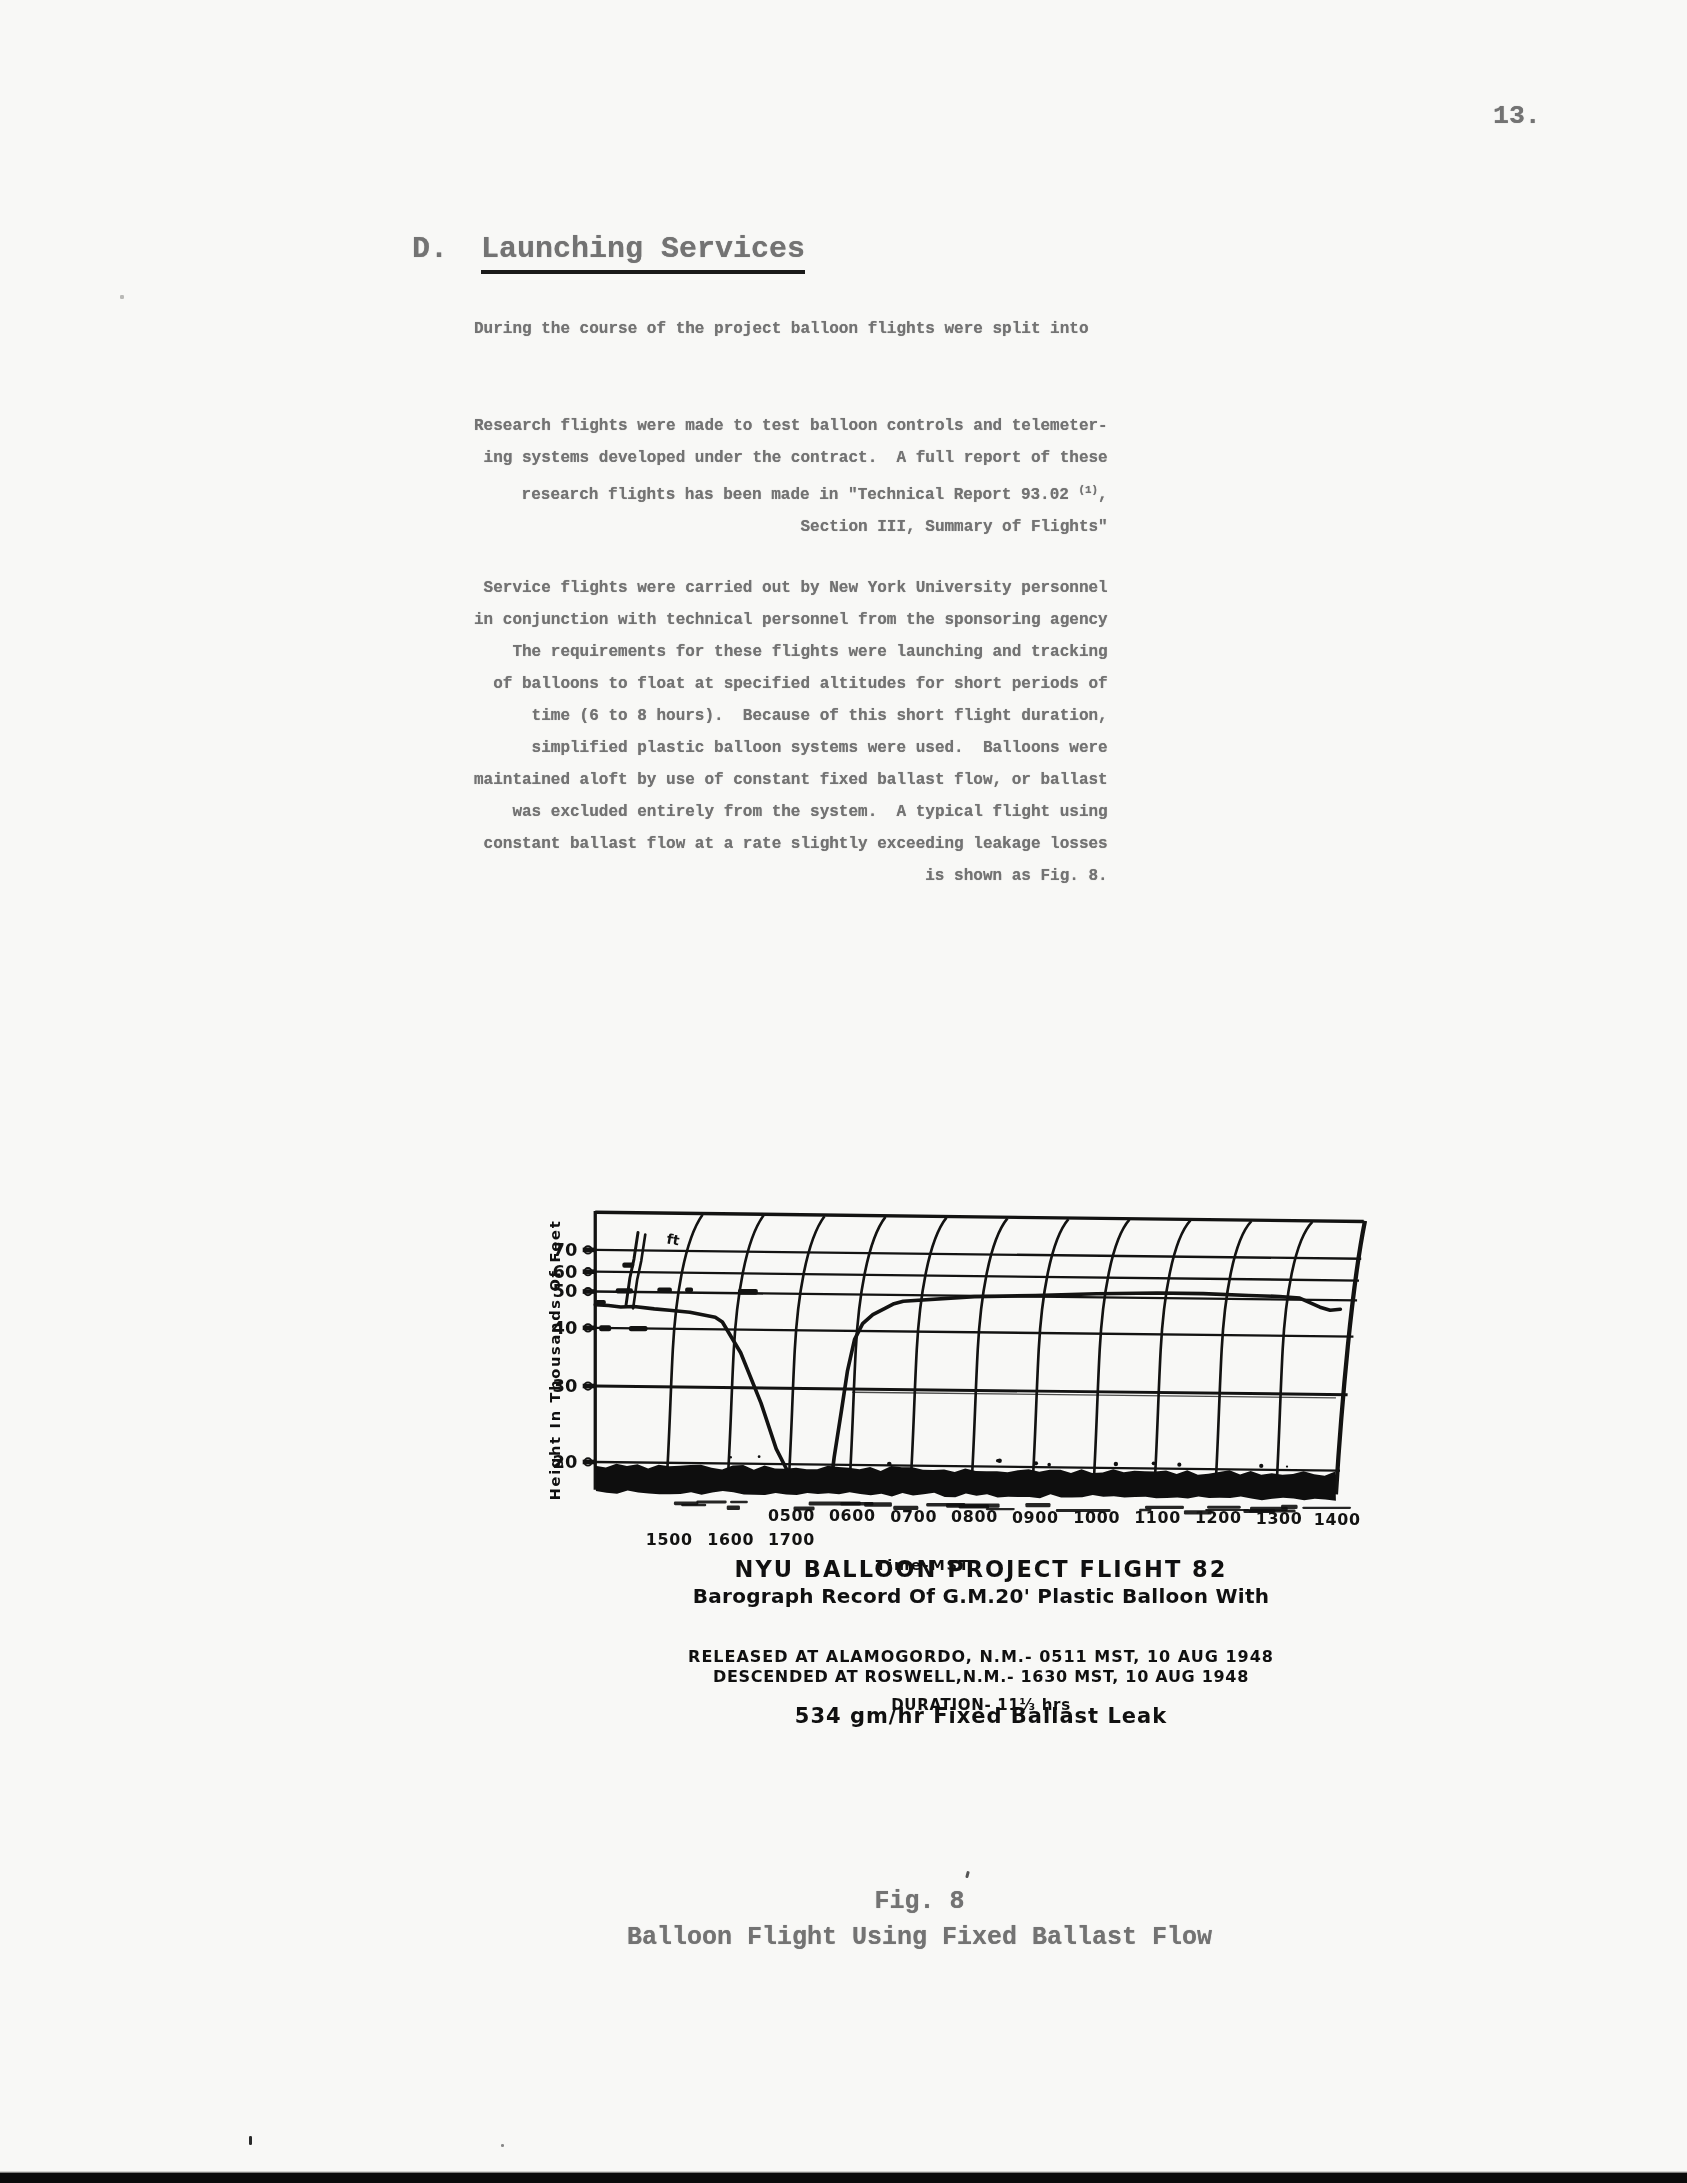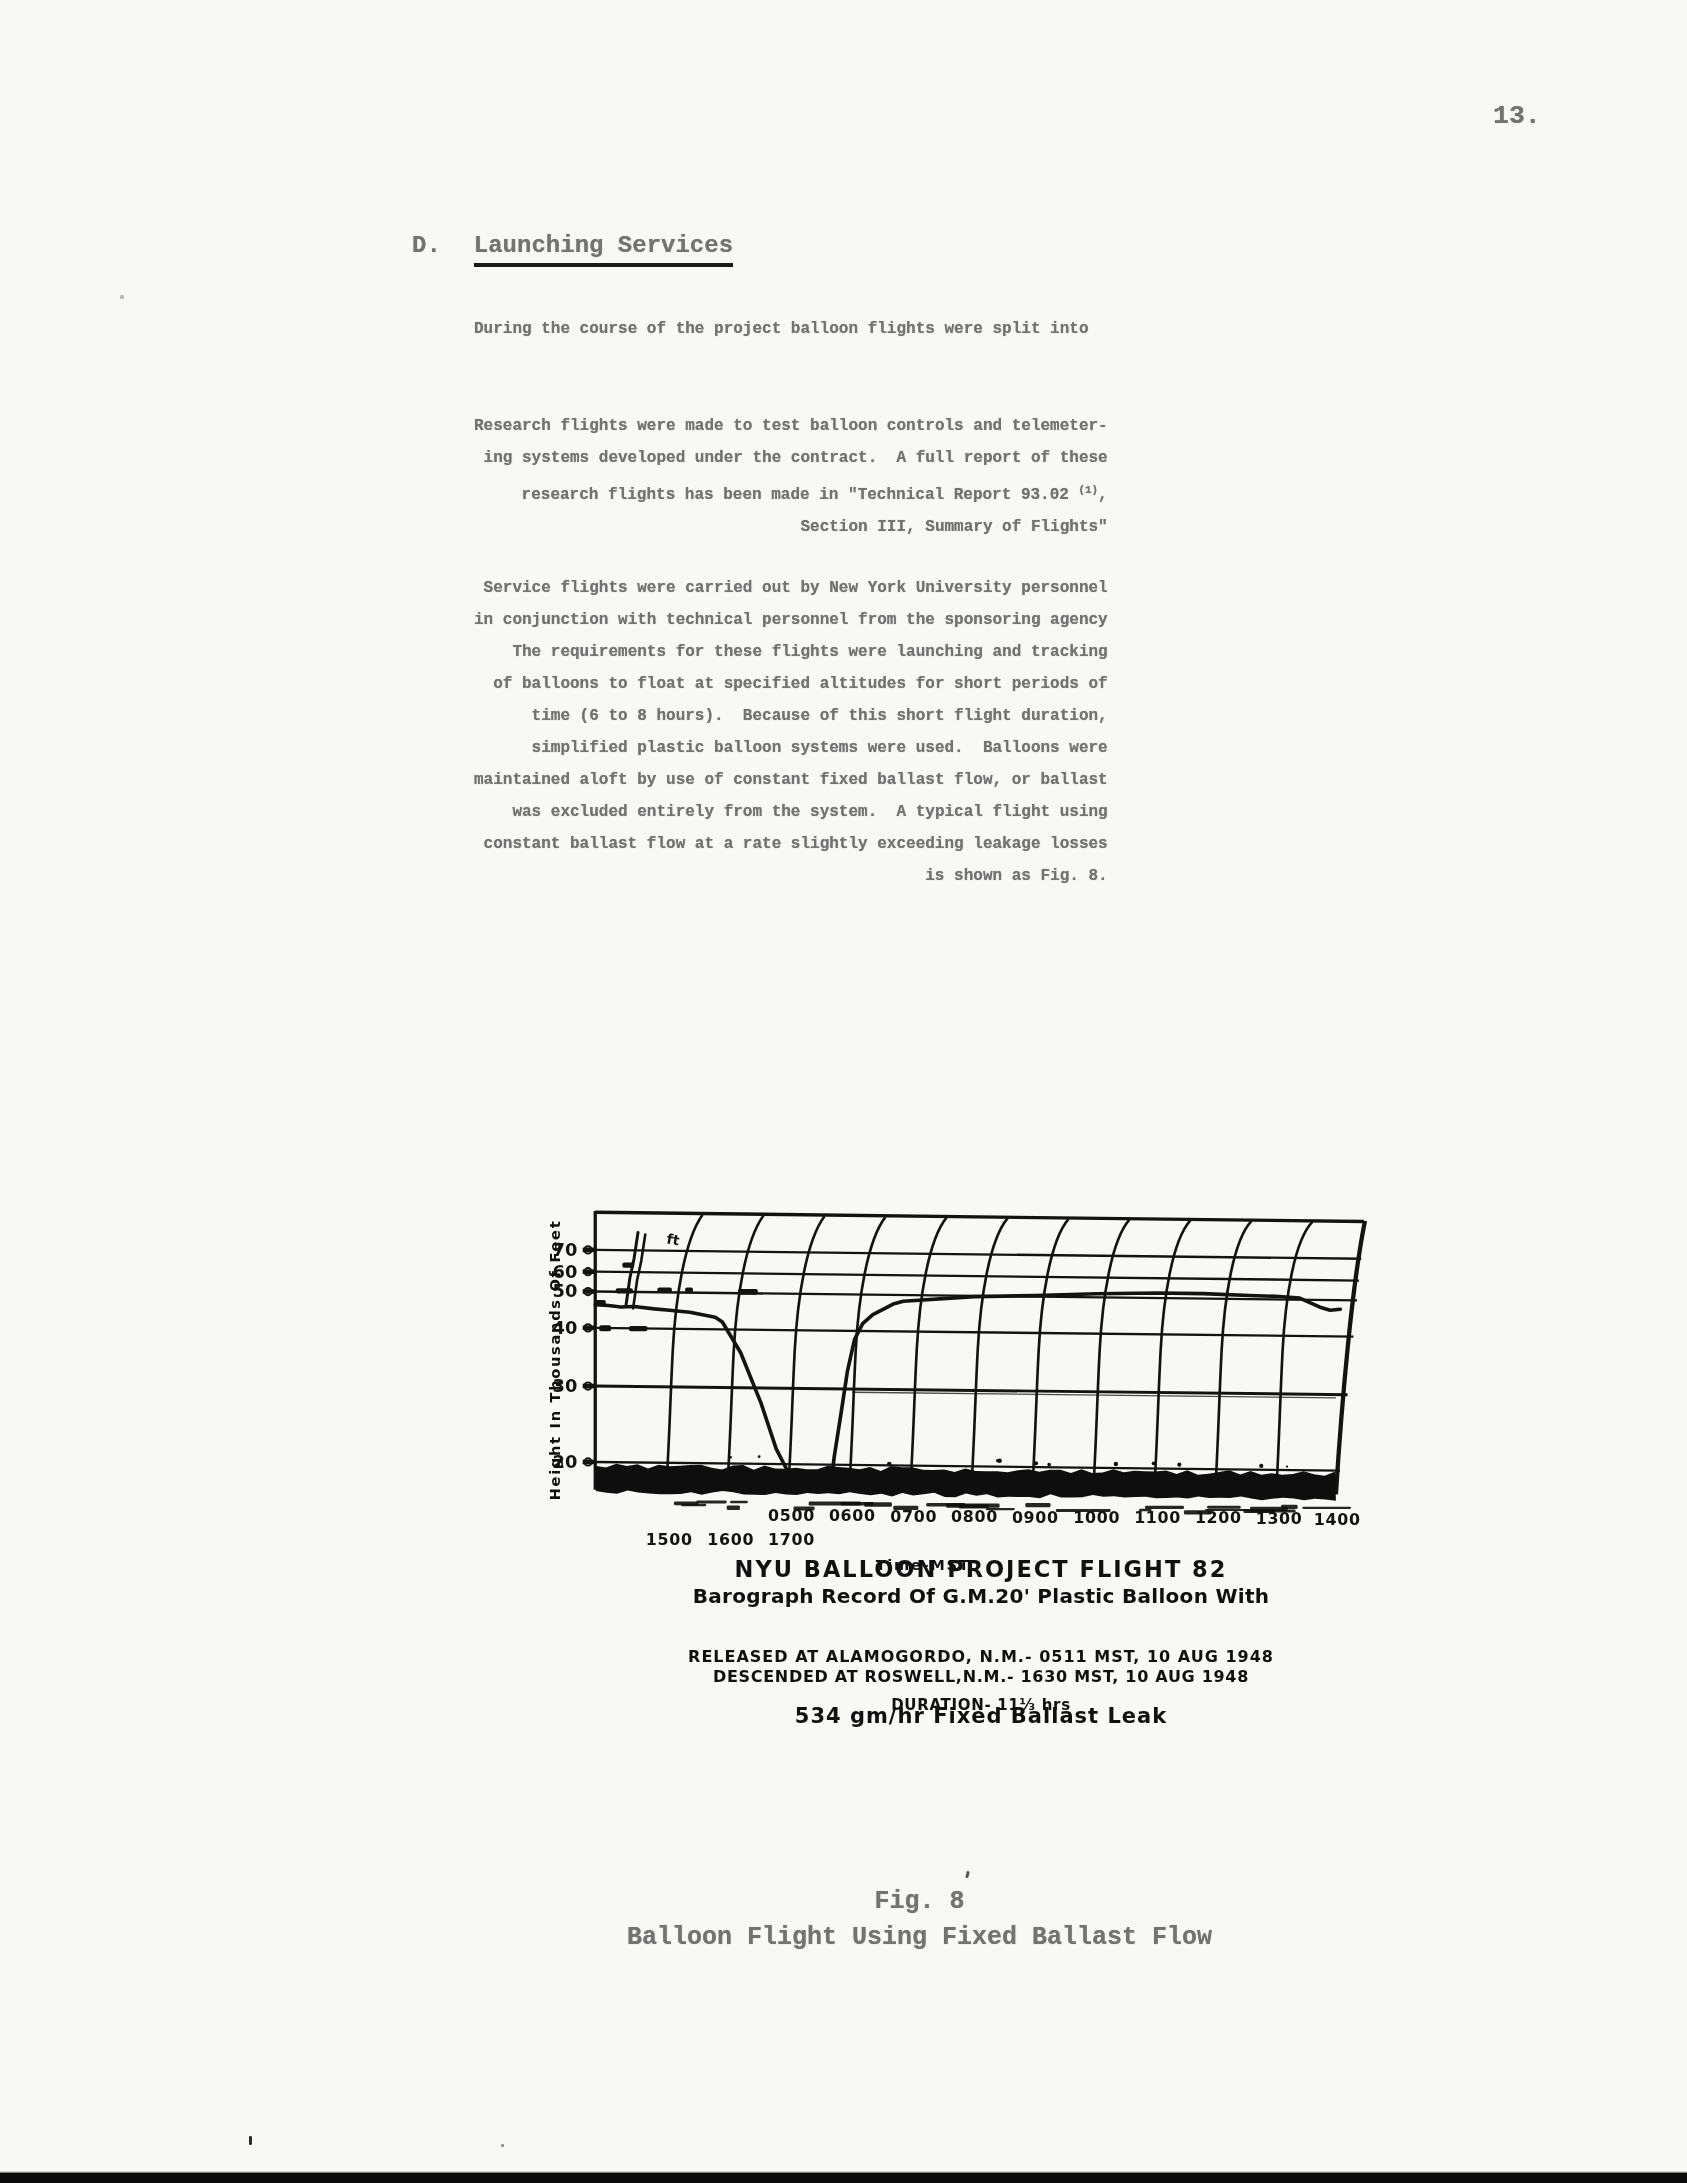--- a/index.html
+++ b/index.html
@@ -4,21 +4,21 @@
 <style>
   html,body{margin:0;padding:0;}
   body{width:1687px;height:2183px;background:#f8f8f6;position:relative;overflow:hidden;}
   .abs{position:absolute;}
   .typew{font-family:"Liberation Mono","DejaVu Sans Mono",monospace;font-weight:700;color:#737373;
          text-shadow:0 0 0.7px rgba(25,25,25,.5);}
   .tline{white-space:pre;line-height:32px;font-size:16px;text-align:right;}
   .para{position:absolute;left:0;}
   sup{font-size:68%;vertical-align:super;letter-spacing:0;}
   #page-number{left:1493px;top:101px;font-size:26.5px;}
-  #section-heading{left:412px;top:232px;font-size:24px;white-space:pre;}
+  #section-heading{left:412px;top:232px;font-size:30px;white-space:pre;}
   #sec-title{margin-left:33px;border-bottom:4px solid #1a1a19;padding-bottom:4px;}
   #body-text{left:474px;top:0;width:992px;height:100%;}
   .cap{font-family:"DejaVu Sans",sans-serif;font-weight:700;color:#101010;position:absolute;
        left:584px;width:794px;text-align:center;}
   .fig-cap{position:absolute;left:463px;width:913px;text-align:center;font-size:25px;}
   #chart-ylabel{font-family:"DejaVu Sans",sans-serif;font-weight:700;color:#101010;
        left:554px;top:1360px;transform:translate(-50%,-50%) rotate(-90deg);
        font-size:14.6px;letter-spacing:1.7px;white-space:nowrap;}
   #scan-bar{left:0;top:2173px;width:1687px;height:10.6px;background:#0b0b0b;
        box-shadow:0 -1.3px 0 rgba(30,30,30,.55);}

